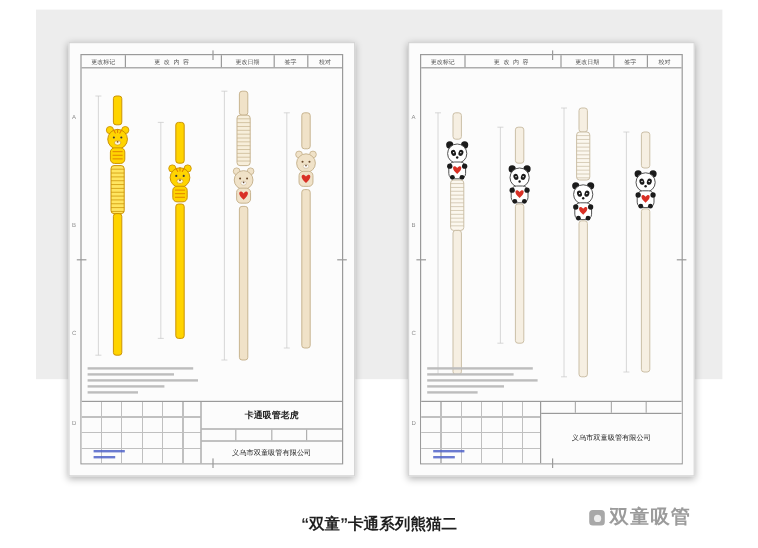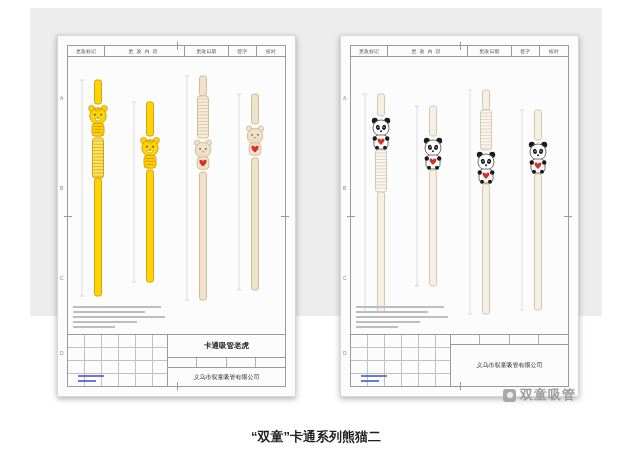--- a/index.html
+++ b/index.html
@@ -85,22 +85,22 @@
   }
   .tb-mid{height:9px;display:flex;border-bottom:1px solid #9a9a9a;}
   .tb-mid i{flex:1;border-right:1px solid #b0b0b0;}
   .tb-mid i:last-child{border-right:none;}
   .tb-company{
     flex:1;display:flex;align-items:center;justify-content:center;
     font-size:6px;color:#222;white-space:nowrap;overflow:hidden;
   }
   
   .watermark{
-    position:absolute;right:26px;top:378px;display:flex;align-items:center;gap:4px;
-    color:#9b9b9b;font-weight:bold;font-size:13px;letter-spacing:1px;text-align:center;
+    position:absolute;right:26px;top:413px;display:flex;align-items:center;gap:4px;
+    color:#9b9b9b;font-weight:bold;font-size:16px;letter-spacing:1px;text-align:center;
   }
   .wm-logo{width:13px;height:13px;border-radius:3px;background:#a8a8a8;position:relative;display:inline-block;}
   .wm-logo::after{content:"";position:absolute;left:3.5px;top:3.5px;width:6px;height:6px;border-radius:50%;background:#ededed;}
   
   .caption{
     position:absolute;left:0;right:0;top:428px;text-align:center;
     font-size:13px;font-weight:bold;color:#1f1f1f;
   }
 </style>
 </head>

